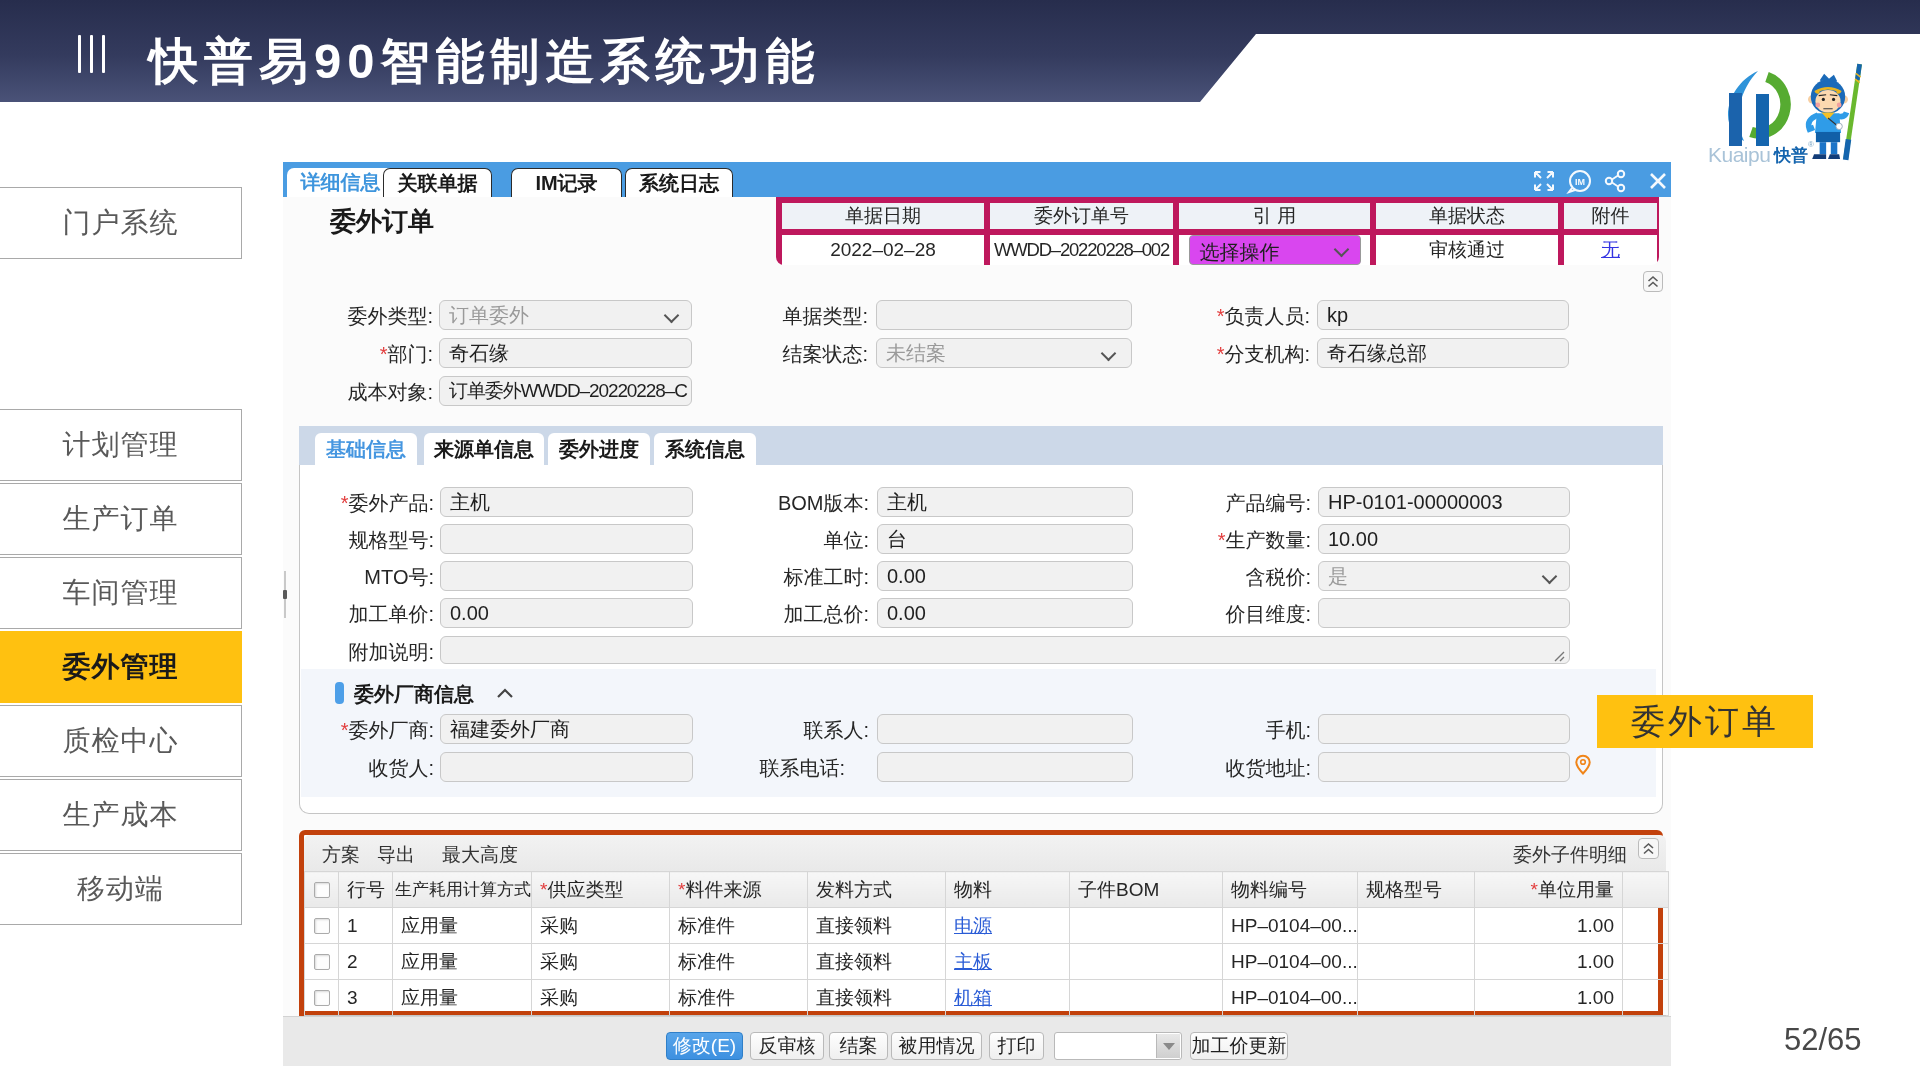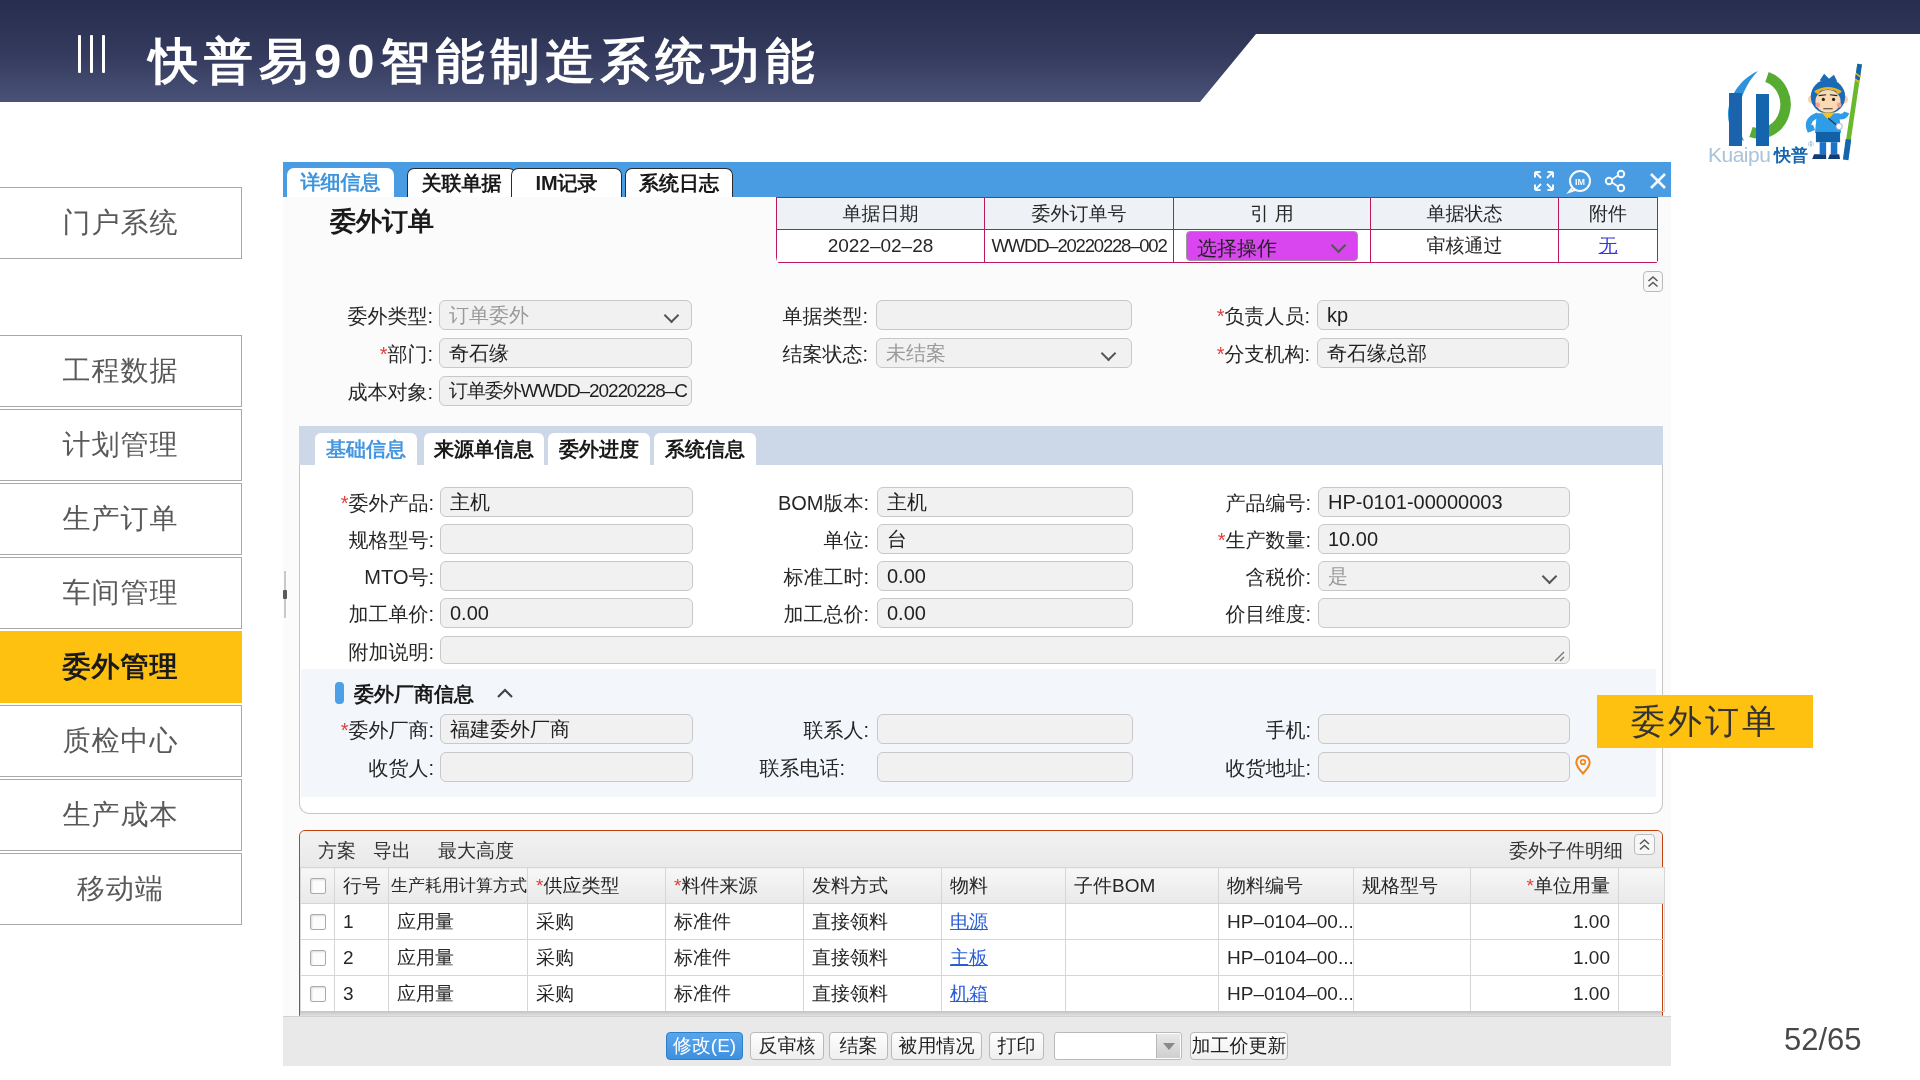--- a/index.html
+++ b/index.html
@@ -17,37 +17,37 @@
 .snav{left:0;width:242px;height:72px;border:1px solid #a9a9a9;border-left:none;background:#fff;
  display:flex;align-items:center;justify-content:center;font-size:28px;color:#595959;letter-spacing:1px;}
 .snav.act{background:#ffc110;color:#1a1a1a;font-weight:bold;border-color:#ffc110;}
 
 #panel{left:283px;top:162px;width:1388px;height:904px;background:#fbfbfb;}
 #bluebar{left:0;top:0;width:1388px;height:35px;background:#4a9ce2;}
 .ttab{top:6px;height:29px;background:#fff;border:1px solid #2b2b2b;border-bottom:none;border-radius:7px 7px 0 0;display:flex;align-items:center;justify-content:center;font-size:20px;font-weight:bold;color:#1a1a1a;}
 .ttab.act{color:#3e95dd;border:none;}
 
 #htab{width:881px;border-collapse:collapse;table-layout:fixed;}
-#htab td{border:1px solid #be185d;text-align:center;font-size:19px;color:#262626;white-space:nowrap;overflow:hidden;}
+#htab td{border:6px solid #be185d;text-align:center;font-size:19px;color:#262626;white-space:nowrap;overflow:hidden;}
 #htab tr.h td{height:32px;background:#eef2f7;}
 #htab tr.v td{height:33px;background:#fff;}
 
 .lbl{font-size:20px;color:#262626;white-space:nowrap;}
 .fld{background:#f1f1f1;border:1px solid #c8c8c8;border-radius:6px;height:30px;font-size:20px;color:#1f1f1f;display:flex;align-items:center;padding-left:9px;overflow:hidden;white-space:nowrap;}
 .fld.dis{color:#9a9a9a;}
 .red{color:#e23c3c;}
 .chev{position:absolute;width:11px;height:11px;border-right:2px solid #555;border-bottom:2px solid #555;transform:rotate(45deg);}
 
 #stabbar{left:16px;top:264px;width:1364px;height:39px;background:#ccd8e8;}
 .stab{top:7px;height:32px;background:#fff;border-radius:6px 6px 0 0;display:flex;align-items:center;justify-content:center;font-size:20px;font-weight:bold;color:#1a1a1a;}
 .stab.act{color:#4596e0;font-weight:bold;}
 #cbox{left:16px;top:303px;width:1364px;height:349px;background:#fff;border:1px solid #c5c5c5;border-top:none;border-radius:0 0 10px 10px;}
 #vsec{left:1px;top:204px;width:1355px;height:128px;background:#f3f6fb;}
 
-#btbl{left:16px;top:668px;width:1364px;height:186px;border:1px solid #c2410c;background:#fff;border-radius:6px 6px 0 0;padding-left:41px;}
+#btbl{left:16px;top:668px;width:1364px;height:186px;border:5px solid #c2410c;background:#fff;border-radius:6px 6px 0 0;padding-left:41px;}
 .tbar{font-size:19px;color:#333;}
 #grid{border-collapse:collapse;table-layout:fixed;width:1364px;}
 #grid td{border:1px solid #d6d6d6;height:36px;font-size:19px;color:#262626;padding:0 8px;white-space:nowrap;overflow:hidden;}
 #grid tr.gh td{background:linear-gradient(180deg,#f7f7f7,#e9e9e9);height:36px;}
 .cbx{width:16px;height:16px;background:#fdfdfd;border:1px solid #ababab;border-radius:2px;box-shadow:inset 1px 1px 2px #d9d9d9;margin:0 auto;}
 .lnk{color:#2a5cd6;text-decoration:underline;}
 
 #btnbar{left:0;top:854px;width:1388px;height:50px;background:#e9e9e9;border-top:1px solid #d2d2d2;}
 .btn{top:16px;height:28px;background:linear-gradient(180deg,#fefefe,#efefef);border:1px solid #b9b9b9;border-radius:4px;display:flex;align-items:center;justify-content:center;font-size:19px;color:#1f1f1f;}
 .btn.blue{background:linear-gradient(180deg,#58a5ea,#3d90e0);border-color:#2f7fc8;color:#fff;}
@@ -106,37 +106,36 @@
         <rect x="133" y="85" width="26" height="11" fill="#1160a8"></rect>
         <rect x="137" y="96" width="7" height="13" fill="#1b74c8"></rect>
         <rect x="149" y="96" width="7" height="13" fill="#1b74c8"></rect>
         <path d="M131 109 L144 109 L144 114 L129 114 Z" fill="#123c78"></path>
         <path d="M148 109 L158 109 L159 114 L146 114 Z" fill="#123c78"></path>
       </g>
     </svg>
   </div>
 
   <div class="abs snav" style="top:187px;">门户系统</div>
-  <div class="abs snav" style="top:335px;">工程数据</div>
   <div class="abs snav" style="top:409px;">计划管理</div>
   <div class="abs snav" style="top:483px;">生产订单</div>
   <div class="abs snav" style="top:557px;">车间管理</div>
   <div class="abs snav act" style="top:631px;">委外管理</div>
   <div class="abs snav" style="top:705px;">质检中心</div>
   <div class="abs snav" style="top:779px;">生产成本</div>
   <div class="abs snav" style="top:853px;">移动端</div>
 
   <div class="abs ghost" style="left:1648px;top:505px;">委</div>
   <div class="abs ghost" style="left:1648px;top:569px;">外</div>
   <div class="abs ghost" style="left:1648px;top:633px;">管</div>
 
   <div id="panel" class="abs">
     <div id="bluebar" class="abs"></div>
     <div class="abs ttab act" style="left:4px;width:107px;">详细信息</div>
-    <div class="abs ttab" style="left:124px;width:109px;">关联单据</div>
+    <div class="abs ttab" style="left:100px;width:109px;">关联单据</div>
     <div class="abs ttab" style="left:228px;width:111px;">IM记录</div>
     <div class="abs ttab" style="left:342px;width:108px;">系统日志</div>
     <div id="icons" class="abs" style="left:1240px;top:0;width:148px;height:35px;">
       <svg width="148" height="35" viewBox="0 0 148 35">
         <g stroke="#fff" stroke-width="2" fill="none" opacity="0.95">
 
           <path d="M18 16 L12 10 M12 10 L12 15.5 M12 10 L17.5 10 M24 16 L30 10 M30 10 L24.5 10 M30 10 L30 15.5 M18 22 L12 28 M12 28 L12 22.5 M12 28 L17.5 28 M24 22 L30 28 M30 28 L30 22.5 M30 28 L24.5 28" stroke-width="2"></path>
 
           <circle cx="57" cy="19" r="10"></circle>
           <path d="M49 26 L46 30 L52 28"></path>

